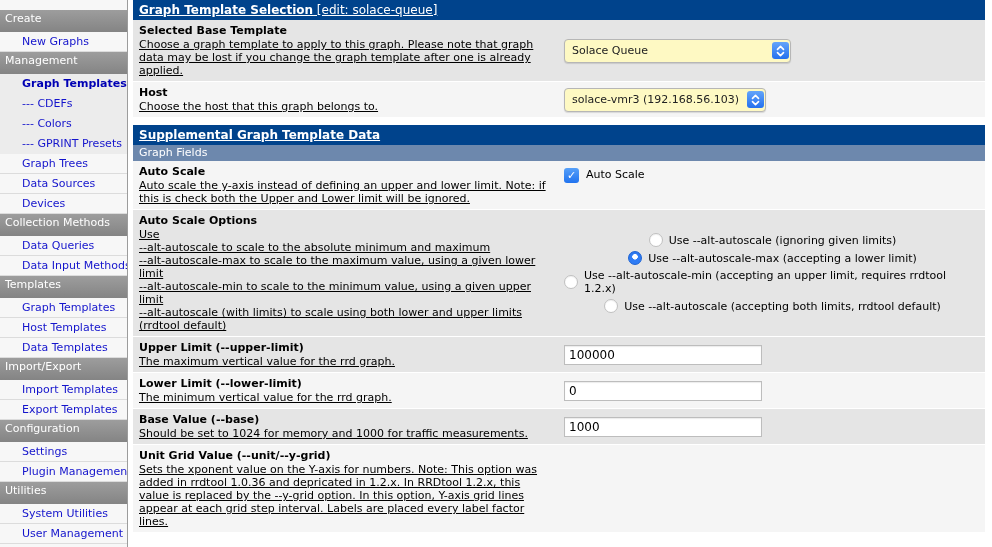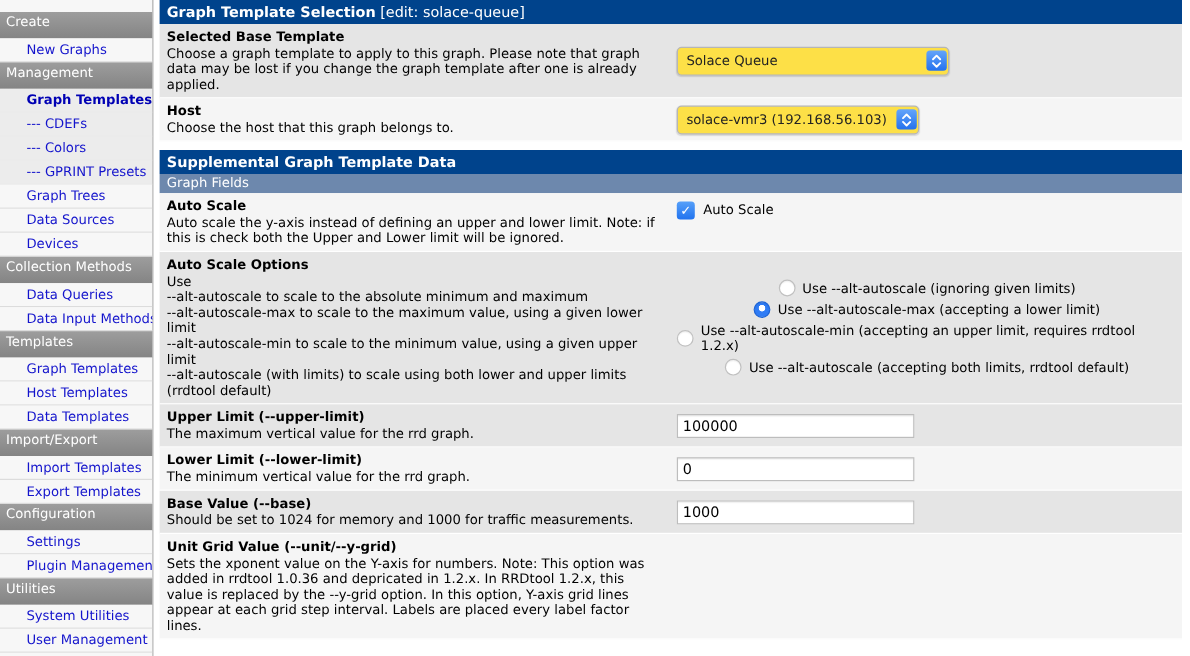--- a/index.html
+++ b/index.html
@@ -41,46 +41,47 @@
   .page-title { font-size: 15px; font-weight: bold; color: #000; margin-left: 8px; }
   .top-links { margin-left: auto; text-align: right; }
   .top-link { display: block; font-size: 13px; font-weight: bold; color: #0000cc; text-decoration: none; line-height: 18px; }
   .top-link .star { color: #cc5500; }
 
   .box { width: 100%; margin-bottom: 7px; }
   .box-title {
     background: #00438c; color: #fff;
     height: 20px; line-height: 20px; padding-left: 6px;
     font-size: 12px;
+    text-decoration: underline;
   }
   .box-title .bold { font-weight: bold; }
   .sub-bar {
     background: #6d88ad; color: #fff; font-weight: normal;
     height: 16px; line-height: 16px; padding-left: 6px; font-size: 11px;
   }
   .frow { display: flex; border-bottom: 1px solid #ffffff; }
   .bg-a { background: #e5e5e5; }
   .bg-b { background: #f5f5f5; }
   .fcell-label { width: 425px; min-width: 425px; padding: 4px 8px 4px 6px; }
   .fcell-label .flabel { font-weight: bold; line-height: 14px; }
-  .fcell-label .fdesc { line-height: 13px; white-space: pre-line; }
+  .fcell-label .fdesc { line-height: 13px; white-space: pre-line; text-decoration: underline; }
   .fcell-input { flex: 1; display: flex; align-items: center; padding: 3px 4px 3px 6px; }
 
   input.text-field {
     width: 198px; height: 20px;
     border: 1px solid #bdbdbd; background: #fff;
     font-family: "DejaVu Sans", "Liberation Sans", sans-serif;
     font-size: 12px; padding: 0 4px; color: #000;
     box-shadow: inset 0 1px 1px rgba(0,0,0,0.08);
   }
 
   
   .macselect {
     display: inline-flex; align-items: center; justify-content: space-between;
-    height: 24px; background: #fde047;
+    height: 24px; background: #fef9c3;
     border: 1px solid #b6b6b6; border-radius: 4px;
     box-shadow: 0 1px 1px rgba(0,0,0,0.12);
     padding-left: 7px; cursor: pointer;
   }
   .macselect .sel-text { font-size: 11px; color: #222; white-space: nowrap; overflow: hidden; }
   .sel-btn {
     width: 17px; height: 17px; margin: 1px; margin-left: 8px;
     border-radius: 3px; flex: none;
     background: linear-gradient(#64a5fa, #2471ee);
     display: flex; align-items: center; justify-content: center;

